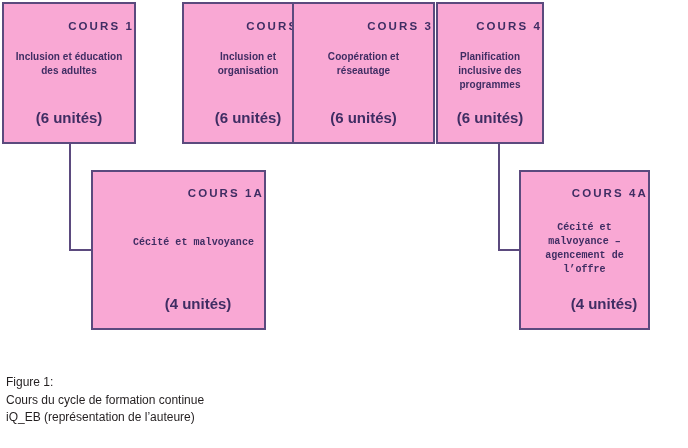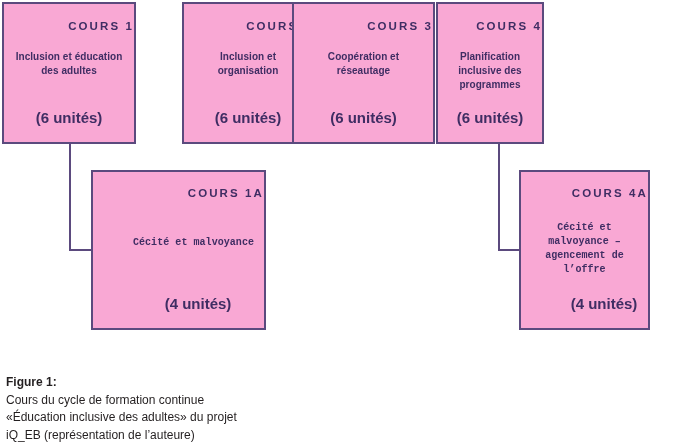--- a/index.html
+++ b/index.html
@@ -96,21 +96,21 @@
   #caption {
     position: absolute;
     left: 6px;
     top: 374px;
     width: 420px;
     color: #231f20;
     font-size: 12px;
     line-height: 17.5px;
   }
   #caption .caption-title {
-    font-weight: bold;
+    font-weight: normal;
     display: block;
   }
   #caption .caption-line {
     display: block;
   }
 </style>
 </head>
 <body>
 
 <div id="diagram">
@@ -154,15 +154,14 @@
     <div class="box-title">COURS 4A</div>
     <div class="box-body">Cécité et malvoyance – agencement de l’offre</div>
     <div class="box-units">(4 unités)</div>
   </div>
 
 </div>
 
 <div id="caption">
   <span class="caption-title">Figure 1:</span>
   <span class="caption-line">Cours du cycle de formation continue</span>
-  <span class="caption-line">«Éducation inclusive des adultes» du projet</span>
   <span class="caption-line">iQ_EB (représentation de l’auteure)</span>
 </div>
 
 </body></html>

